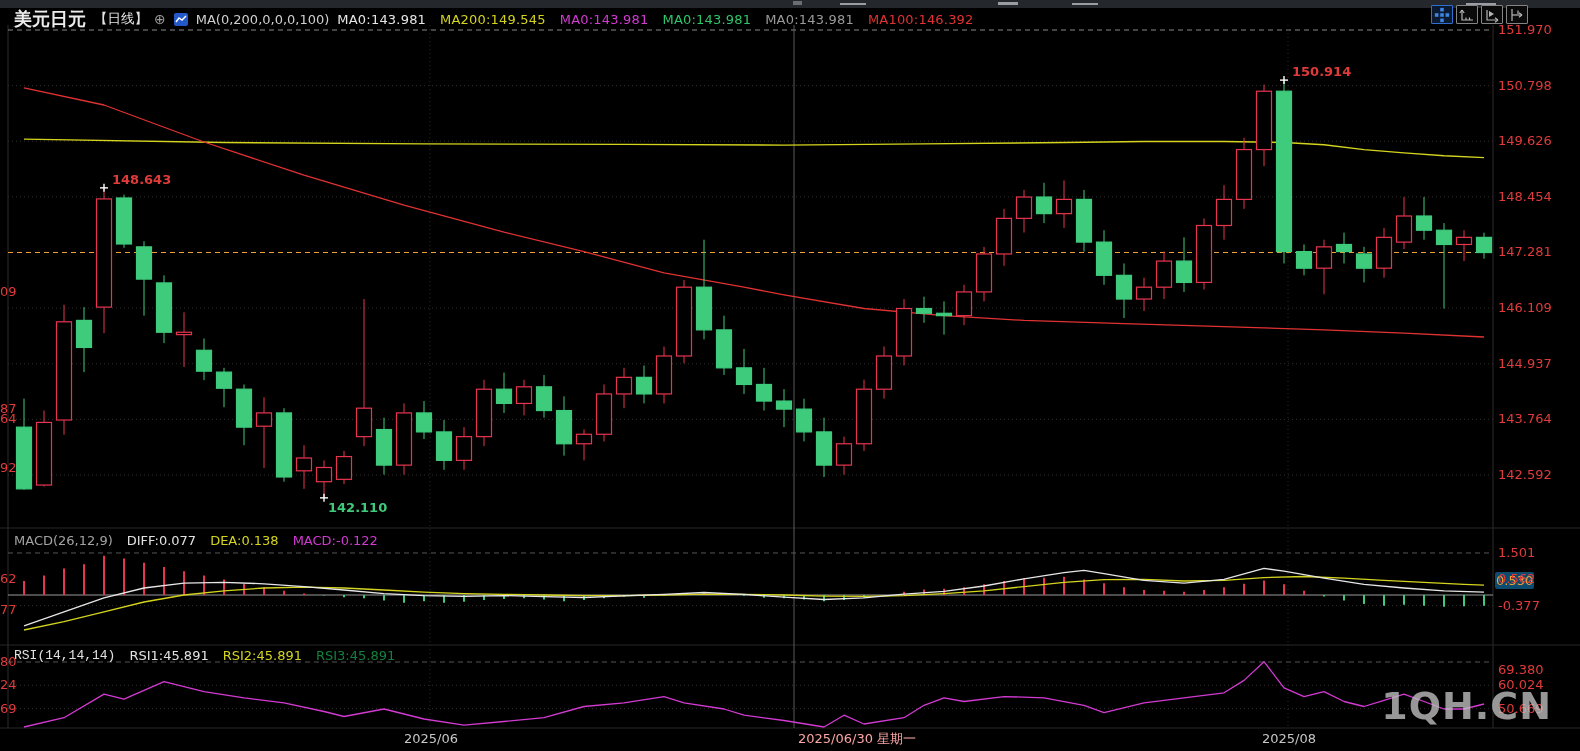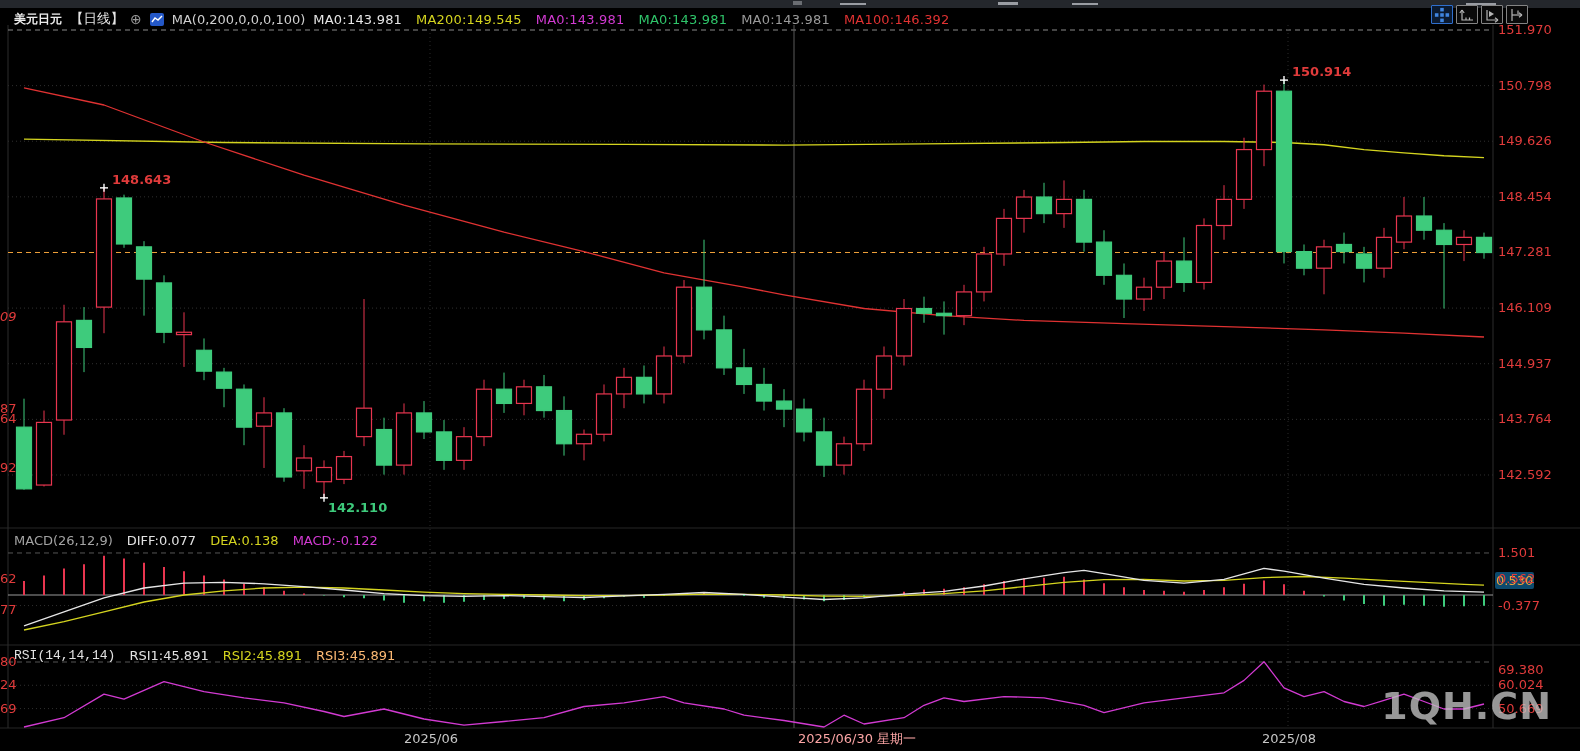--- a/index.html
+++ b/index.html
@@ -2,21 +2,21 @@
 <html><head>
 <meta charset="utf-8">
 <style>
   html,body{margin:0;padding:0;background:#000;}
   body{width:1580px;height:751px;position:relative;overflow:hidden;
        font-family:"DejaVu Sans","Liberation Sans",sans-serif;-webkit-font-smoothing:antialiased;}
   #top-strip{position:absolute;left:0;top:0;width:1580px;height:8px;background:#24272c;overflow:hidden;}
   .strip-frag{position:absolute;top:3px;height:2px;background:#9a9da3;}
   #header-bar{position:absolute;left:0;top:8px;width:1580px;height:22px;display:flex;align-items:center;
               gap:8px;padding-left:14px;box-sizing:border-box;font-size:13px;white-space:nowrap;}
-  .title{color:#ececec;font-weight:bold;font-size:12px;}
+  .title{color:#ececec;font-weight:bold;font-size:18px;}
   .period{color:#e4e4e4;font-size:13.5px;}
   .add-ic{color:#9a9a9a;font-size:14px;margin-left:-2px;}
   .mini-ic{width:14px;height:13px;display:inline-block;}
   .ma-set{color:#cfcfcf;}
   #ma-items{display:flex;gap:14px;}
   #ma-items span{letter-spacing:0.2px;}
   #toolbar{position:absolute;right:52px;top:5px;display:flex;gap:3px;}
   .tbtn{width:22px;height:19px;border:1px solid #848484;background:#0a0a0a;display:flex;
         align-items:center;justify-content:center;box-sizing:border-box;border-radius:1px;}
   .tbtn.sel{border-color:#2f6fce;background:#0b1a30;}
@@ -386,40 +386,40 @@
 <div class="ind-row" id="macd-row" style="top:533px;">
     <span style="color: #a3a3a3;">MACD(26,12,9)</span>
     <span style="color: rgb(226, 226, 226);">DIFF:0.077</span>
     <span style="color: rgb(212, 212, 31);">DEA:0.138</span>
     <span style="color: rgb(210, 58, 210);">MACD:-0.122</span>
   </div>
 <div class="ind-row" id="rsi-row" style="top:648px;">
     <span style="color: rgb(226, 226, 226); font-family: Liberation Mono, monospace;">RSI(14,14,14)</span>
     <span style="color: rgb(226, 226, 226);">RSI1:45.891</span>
     <span style="color: rgb(212, 212, 31);">RSI2:45.891</span>
-    <span style="color: #fdba74;">RSI3:45.891</span>
+    <span style="color: #15803d;">RSI3:45.891</span>
   </div>
 <div id="macd-cur" style="top: 572.16px;">0.530</div>
 <div id="labels">
     <div class="lbl axis-r" style="left: 1498px; top: 22px;">151.970</div>
     <div class="lbl axis-r" style="left: 1498px; top: 77.6114px;">150.798</div>
     <div class="lbl axis-r" style="left: 1498px; top: 133.223px;">149.626</div>
     <div class="lbl axis-r" style="left: 1498px; top: 188.834px;">148.454</div>
     <div class="lbl axis-r" style="left: 1498px; top: 244.493px;">147.281</div>
     <div class="lbl axis-r" style="left: 1498px; top: 300.104px;">146.109</div>
     <div class="lbl axis-r" style="left: 1498px; top: 355.716px;">144.937</div>
     <div class="lbl axis-r" style="left: 1498px; top: 411.375px;">143.764</div>
     <div class="lbl axis-r" style="left: 1498px; top: 466.986px;">142.592</div>
     <div class="lbl axis-r" style="left: 1498px; top: 544.972px;">1.501</div>
     <div class="lbl axis-r" style="left: 1498px; top: 571.264px;">0.562</div>
     <div class="lbl axis-r" style="left: 1498px; top: 597.556px;">-0.377</div>
     <div class="lbl axis-r" style="left: 1498px; top: 654px; margin-top: 8px;">69.380</div>
     <div class="lbl axis-r" style="left: 1498px; top: 677.296px;">60.024</div>
     <div class="lbl axis-r" style="left: 1498px; top: 700.59px;">50.669</div>
-    <div class="lbl frag" style="left: 0px; top: 309px; font-style: italic;">09</div>
+    <div class="lbl frag" style="left: 0px; top: 284px;">09</div>
     <div class="lbl frag" style="left: 0px; top: 356px; margin-top: 45px;">87</div>
     <div class="lbl frag" style="left: 0px; top: 411px;">64</div>
     <div class="lbl frag" style="left: 0px; top: 460px;">92</div>
     <div class="lbl frag" style="left: 0px; top: 571px;">62</div>
     <div class="lbl frag" style="left: 0px; top: 602px;">77</div>
     <div class="lbl frag" style="left: 0px; top: 654px;">80</div>
     <div class="lbl frag" style="left: 0px; top: 677px;">24</div>
     <div class="lbl frag" style="left: 0px; top: 701px;">69</div>
     <div class="lbl month" style="left: 404px; top: 731px;">2025/06</div>
     <div class="lbl month" style="left: 1262px; top: 731px;">2025/08</div>

